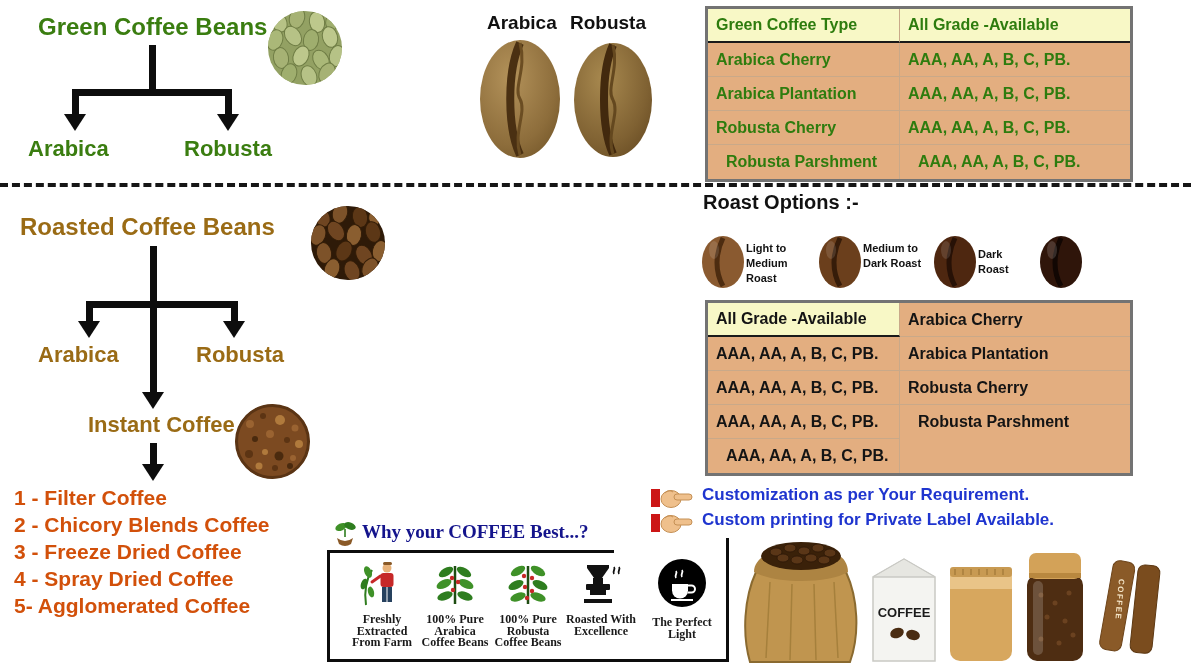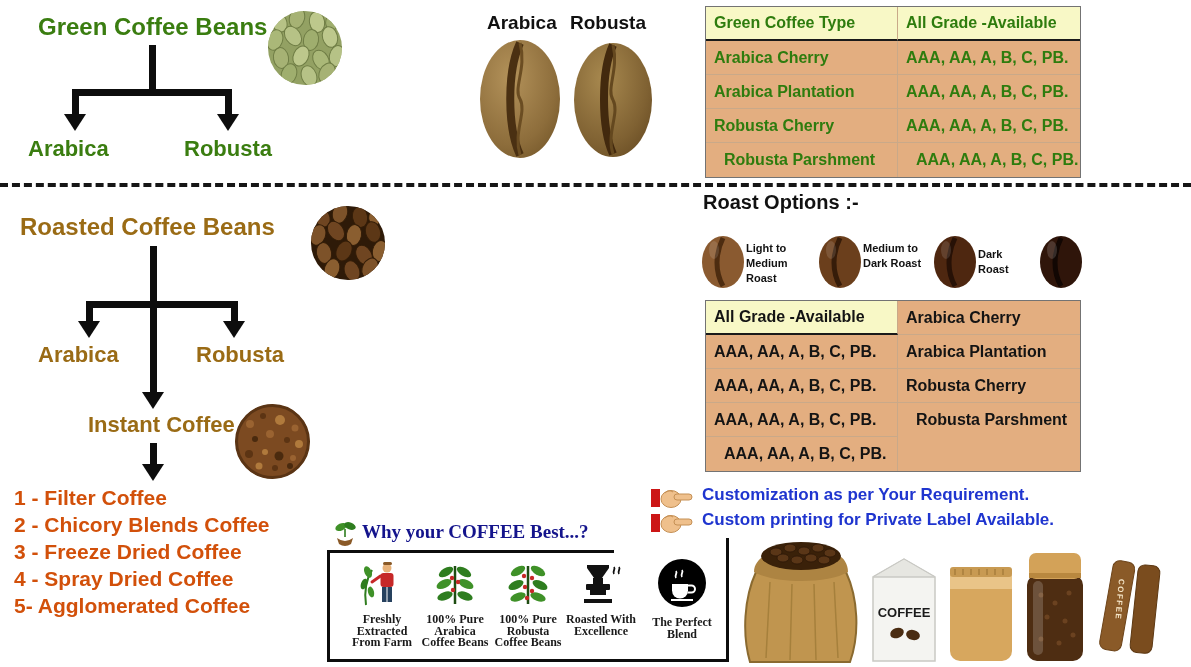--- a/index.html
+++ b/index.html
@@ -10,21 +10,21 @@
   .green  { color:#3a7d10; }
   .brown  { color:#9a6b15; }
   .orange { color:#d2500a; }
   .f24{font-size:24px;} .f22{font-size:22px;} .f21{font-size:21px;}
   .f20{font-size:20px;} .f19{font-size:19px;}
   .vl, .hl { position:absolute; background:#0d0d0d; }
   .ah { position:absolute; width:0; height:0;
         border-left:11px solid transparent; border-right:11px solid transparent;
         border-top:17px solid #0d0d0d; }
   .dashline { position:absolute; left:0; top:183px; width:1191px; border-top:4px dashed #161616; }
-  .dtable { position:absolute; width:376px; border:1px solid #737373;
+  .dtable { position:absolute; width:428px; border:3px solid #737373;
             display:grid; grid-template-columns:192px 1fr; background:#e3ae80; }
   .dtable > div { height:34px; display:flex; align-items:center; padding-left:8px;
             font-weight:bold; font-size:16px;
             border-bottom:1px solid #c9a989; border-right:1px solid #c9a989; }
   .dtable > div:nth-child(2n) { border-right:none; }
   .dtable > div:nth-last-child(-n+2) { border-bottom:none;padding-left:18px; }
   .dtable .hd { background:#f8f8c6; border-bottom:2px solid #1a1a1a; }
   .gtext > div { color:#2e7c0e; }
   .btext > div { color:#141414; }
   .rlabel { position:absolute; font-size:11px; font-weight:bold; text-align:left;
@@ -332,21 +332,21 @@
 
   <div class="witem" style="left:645px; top:557px; width:74px;">
     <svg width="52" height="52" viewBox="0 0 52 52">
       <circle cx="26" cy="26" r="24" fill="#000"></circle>
       <path d="M16 27 h16 v6.5 a8 8 0 0 1 -16 0 z" fill="#fff"></path>
       <path d="M32 28.5 h3.5 a3.5 3.5 0 0 1 0 7 h-4" fill="none" stroke="#fff" stroke-width="2"></path>
       <path d="M20 14 c2 2.5 -2 4 0 7" stroke="#fff" stroke-width="1.8" fill="none"></path>
       <path d="M26 13 c2 2.5 -2 4 0 7" stroke="#fff" stroke-width="1.8" fill="none"></path>
       <path d="M15 43 h22" stroke="#fff" stroke-width="2"></path>
     </svg>
-    <div class="cap">The Perfect Blend</div>
+    <div class="cap">The Perfect Light</div>
   </div>
 
   <svg class="abs" style="left:736px; top:538px;" width="132" height="127" viewBox="0 0 132 127">
     <path d="M20 34 C8 60 6 96 14 124 L114 124 C124 96 122 60 110 34 Z" fill="#c0954f" stroke="#8a6a30" stroke-width="2"></path>
     <path d="M34 44 L30 120" stroke="#a5803c" stroke-width="1.5"></path>
     <path d="M56 46 L54 122" stroke="#a5803c" stroke-width="1.5"></path>
     <path d="M78 46 L80 122" stroke="#a5803c" stroke-width="1.5"></path>
     <path d="M98 44 L102 120" stroke="#a5803c" stroke-width="1.5"></path>
     <path d="M18 34 C40 46 92 46 112 34 C112 26 108 20 102 17 C82 28 50 28 30 17 C24 20 18 26 18 34 Z" fill="#ad8442"></path>
     <ellipse cx="65" cy="18" rx="40" ry="14" fill="#3a2109"></ellipse>

